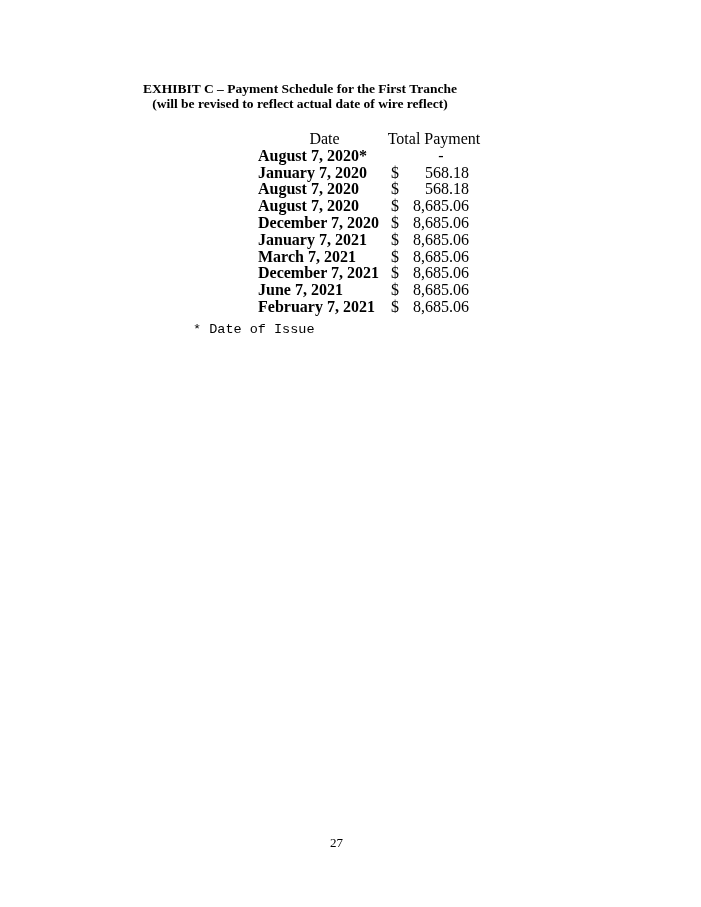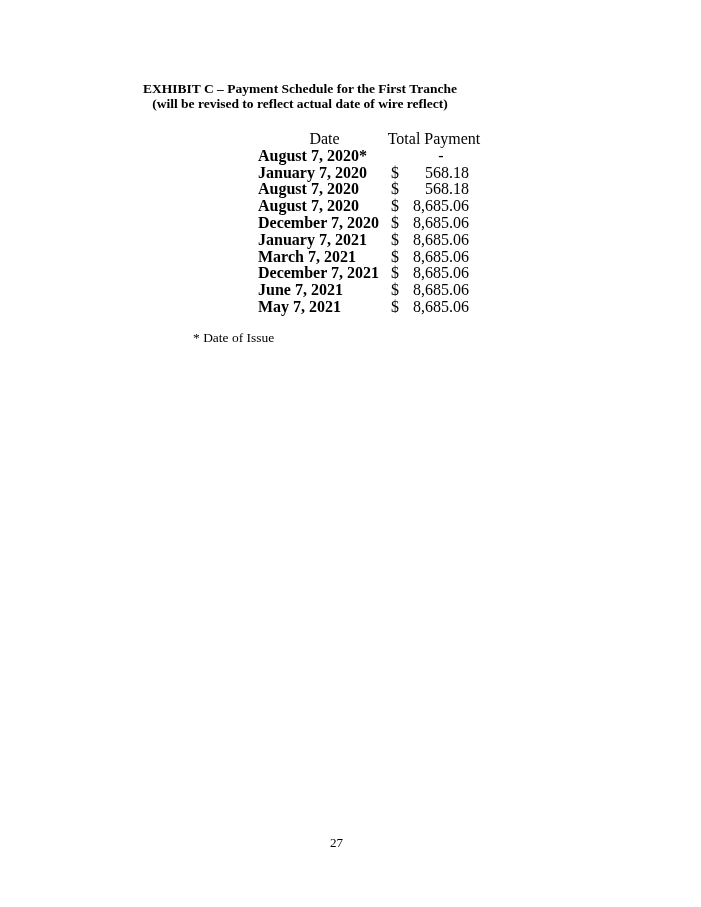--- a/index.html
+++ b/index.html
@@ -46,22 +46,23 @@
     margin-left: -4px;
     margin-right: -12px;
   }
   .cell-date { text-align: left; font-weight: bold; }
   .cell-currency { text-align: left; }
   .cell-amount { text-align: right; }
   .cell-amount.dash { text-align: center; }
   .footnote {
     position: absolute;
     left: 193px;
-    top: 330px;
+    top: 322px;
     font-size: 13.5px;
+    font-family: Liberation Mono, monospace;
   }
   .page-number {
     position: absolute;
     top: 835px;
     left: 0;
     width: 673px;
     text-align: center;
     font-size: 13px;
   }
 </style>
@@ -129,21 +130,21 @@
       <div class="cell-amount">8,685.06</div>
     </div>
 
     <div class="row">
       <div class="cell-date">June 7, 2021</div>
       <div class="cell-currency">$</div>
       <div class="cell-amount">8,685.06</div>
     </div>
 
     <div class="row">
-      <div class="cell-date">May 7, 2021</div>
+      <div class="cell-date">February 7, 2021</div>
       <div class="cell-currency">$</div>
       <div class="cell-amount">8,685.06</div>
     </div>
   </div>
 
   <div class="footnote">* Date of Issue</div>
 
   <div class="page-number">27</div>
 
 </div>

